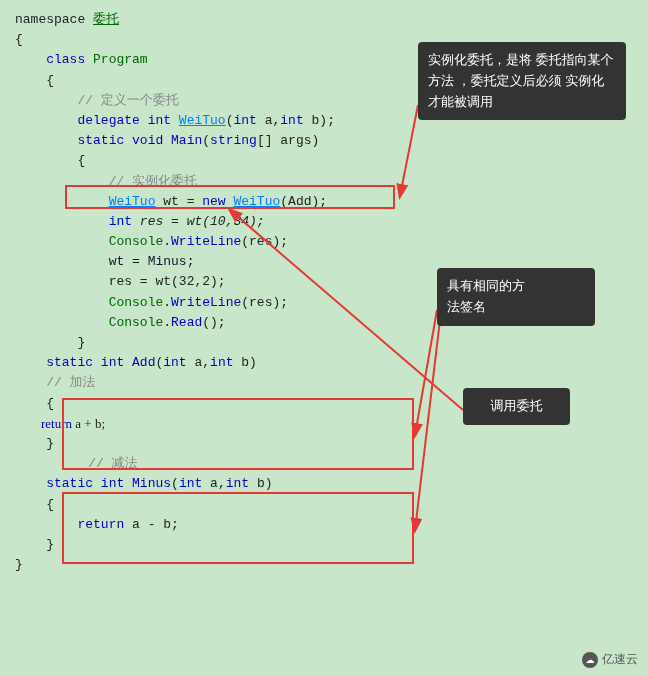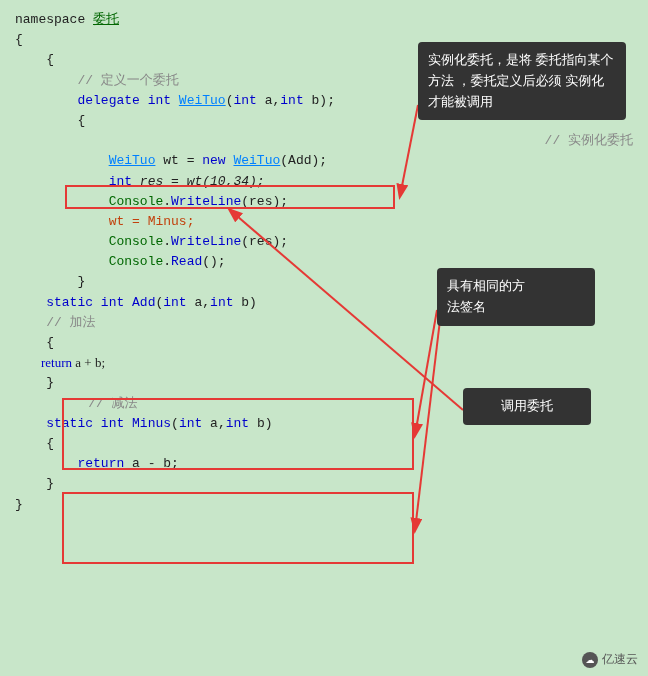--- a/index.html
+++ b/index.html
@@ -63,29 +63,32 @@
       font-size: 9px;
     }
   </style>
 </head>
 <body>
 
 <div class="code-area">
 
 <div style="white-space: pre; min-height: 20.2px;"><span style="color:#222;">namespace </span><span style="color:#006600;text-decoration:underline;">委托</span></div>
     <div style="white-space: pre; min-height: 20.2px;"><span style="color:#222;">{</span></div>
+    <div style="white-space: pre; min-height: 20.2px;">    <span style="color:#0000cc;">class </span><span style="color:#006600;">Program</span></div>
     <div style="white-space: pre; min-height: 20.2px;">    <span style="color:#222;">{</span></div>
     <div style="white-space: pre; min-height: 20.2px;">        <span style="color:#888888;">// 定义一个委托</span></div>
     <div style="white-space: pre; min-height: 20.2px;">        <span style="color:#0000cc;">delegate </span><span style="color:#0000cc;">int </span><span style="color:#0080ff;text-decoration:underline;">WeiTuo</span><span style="color:#222;">(</span><span style="color:#0000cc;">int </span><span style="color:#222;">a,</span><span style="color:#0000cc;">int </span><span style="color:#222;">b);</span></div>
+    <div style="white-space: pre; min-height: 20.2px;">        <span style="color:#0000cc;">static </span><span style="color:#0000cc;">void </span><span style="color:#0000cc;">Main</span><span style="color:#222;">(</span><span style="color:#0000cc;">string</span><span style="color:#222;">[] args)</span></div>
     <div style="white-space: pre; min-height: 20.2px;">        <span style="color:#222;">{</span></div>
-    <div style="white-space: pre; min-height: 20.2px; text-align: right;">            <span style="color:#888888;">// 实例化委托</span></div>
+    <div style="white-space: pre; min-height: 20.2px;">            <span style="color:#888888;">// 实例化委托</span></div>
     <div style="white-space: pre; min-height: 20.2px;">            <span style="color:#0080ff;text-decoration:underline;">WeiTuo</span><span style="color:#222;"> wt = </span><span style="color:#0000cc;">new </span><span style="color:#0080ff;text-decoration:underline;">WeiTuo</span><span style="color:#222;">(Add);</span></div>
     <div style="white-space: pre; min-height: 20.2px;">            <span style="color:#0000cc;">int </span><span style="color:#222;font-style:italic;">res = wt(10,34);</span></div>
     <div style="white-space: pre; min-height: 20.2px;">            <span style="color:#006600;">Console</span><span style="color:#222;">.</span><span style="color:#0000cc;">WriteLine</span><span style="color:#222;">(res);</span></div>
-    <div style="white-space: pre; min-height: 20.2px;">            <span style="color:#c2410c;">wt = Minus;</span></div>
+    <div style="white-space: pre; min-height: 20.2px;">            <span style="color:#0f172a;">wt = Minus;</span></div>
+    <div style="white-space: pre; min-height: 20.2px;">            <span style="color:#222;">res = wt(32,2);</span></div>
     <div style="white-space: pre; min-height: 20.2px;">            <span style="color:#006600;">Console</span><span style="color:#222;">.</span><span style="color:#0000cc;">WriteLine</span><span style="color:#222;">(res);</span></div>
     <div style="white-space: pre; min-height: 20.2px;">            <span style="color:#006600;">Console</span><span style="color:#222;">.</span><span style="color:#0000cc;">Read</span><span style="color:#222;">();</span></div>
     <div style="white-space: pre; min-height: 20.2px;">        <span style="color:#222;">}</span></div>
     <div style="white-space: pre; min-height: 20.2px;">    <span style="color:#0000cc;">static </span><span style="color:#0000cc;">int </span><span style="color:#0000cc;">Add</span><span style="color:#222;">(</span><span style="color:#0000cc;">int </span><span style="color:#222;">a,</span><span style="color:#0000cc;">int </span><span style="color:#222;">b)</span></div>
     <div style="white-space: pre; min-height: 20.2px;">    <span style="color:#888888;">// 加法</span></div>
     <div style="white-space: pre; min-height: 20.2px;">    <span style="color:#222;">{</span></div>
     <div style="white-space: pre; min-height: 20.2px; font-family: Liberation Serif, serif;">        <span style="color:#0000cc;">return </span><span style="color:#222;">a + b;</span></div>
     <div style="white-space: pre; min-height: 20.2px;">    <span style="color:#222;">}</span></div>
     <div style="white-space: pre; min-height: 20.2px;">    <span style="color:#888888;margin-left:42px;">// 减法</span></div>
     <div style="white-space: pre; min-height: 20.2px;">    <span style="color:#0000cc;">static </span><span style="color:#0000cc;">int </span><span style="color:#0000cc;">Minus</span><span style="color:#222;">(</span><span style="color:#0000cc;">int </span><span style="color:#222;">a,</span><span style="color:#0000cc;">int </span><span style="color:#222;">b)</span></div>
@@ -101,21 +104,21 @@
 
 <div class="annotation-box" style="top:42px; left:418px; width:208px;">
   <span>实例化委托，是将
 委托指向某个方法
 ，委托定义后必须
 实例化才能被调用</span>
 </div>
 <div class="annotation-box" style="top:268px; left:437px; width:158px;">
   <span>具有相同的方<br>法签名</span>
 </div>
-<div class="annotation-box" style="top:388px; left:463px; width:128px; text-align:center;">
+<div class="annotation-box" style="top:388px; left:463px; width:107px; text-align:center;">
   <span>调用委托</span>
 </div>
 
 <svg style="position:absolute;top:0;left:0;width:648px;height:676px;pointer-events:none;z-index:8;">
 
   <line x1="418" y1="105" x2="400" y2="196" stroke="#e53935" stroke-width="2" marker-end="url(#arrow)"></line>
 
   <line x1="437" y1="310" x2="415" y2="435" stroke="#e53935" stroke-width="2" marker-end="url(#arrow)"></line>
 
   <line x1="440" y1="320" x2="415" y2="530" stroke="#e53935" stroke-width="2" marker-end="url(#arrow)"></line>

